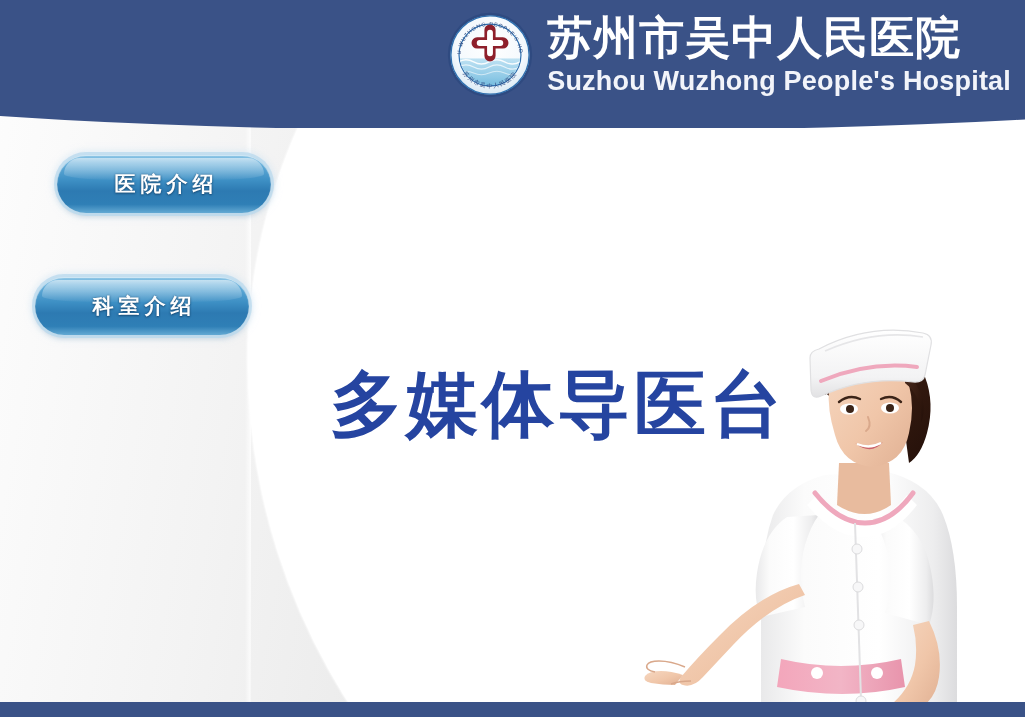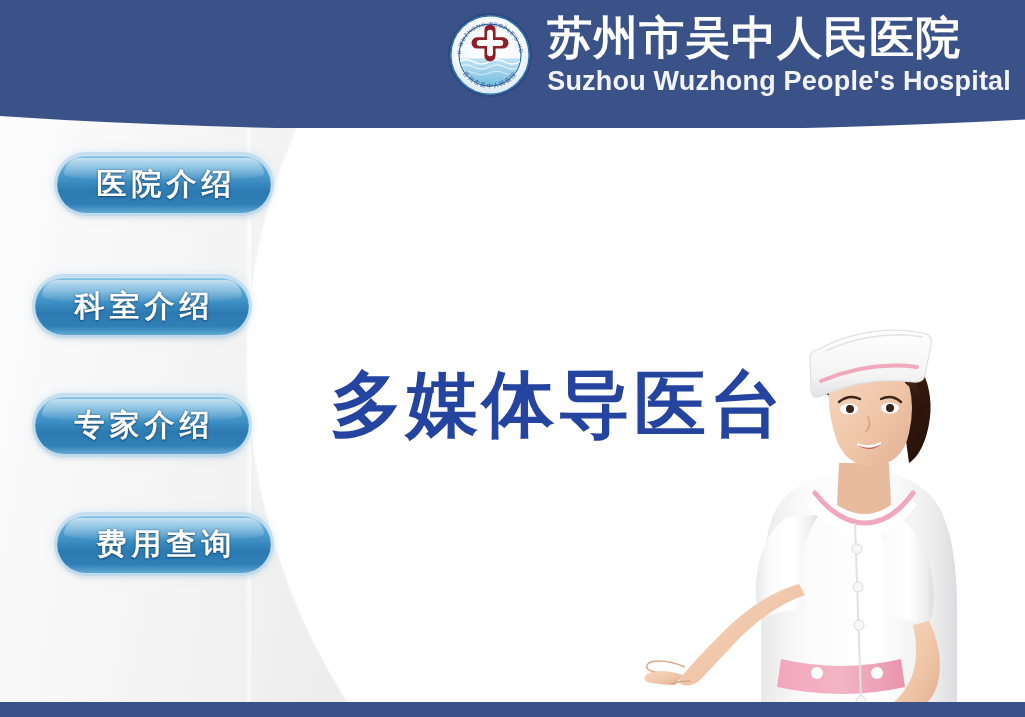--- a/index.html
+++ b/index.html
@@ -91,21 +91,21 @@
     cursor:pointer;
   }
   .nav-btn::after{
     content:"";position:absolute;left:7px;right:7px;top:3px;height:22px;
     border-radius:24px 24px 40% 40%;
     background:linear-gradient(180deg,rgba(255,255,255,.55),rgba(255,255,255,.03));
     pointer-events:none;
   }
   .nav-btn span{
     position:relative;z-index:2;
-    color:#ffffff;font-size:30px;font-weight:bold;letter-spacing:5px;
+    color:#ffffff;font-size:21px;font-weight:bold;letter-spacing:5px;
     text-indent:5px;white-space:nowrap;
     font-family:"DejaVu Sans","Liberation Sans",sans-serif;
     text-shadow:0 1px 2px rgba(12,50,85,.6), 0 0 2px rgba(12,50,85,.5);
   }
   .btn1{left:57px;top:155px;}
   .btn2{left:35px;top:277px;text-align:center;}
   .btn3{left:35px;top:396px;}
   .btn4{left:57px;top:515px;}
 
   
@@ -189,26 +189,20 @@
     </div>
   </div>
 
   <div class="nav">
     <div class="nav-btn btn1">
       <span>医院介绍</span>
     </div>
     <div class="nav-btn btn2">
       <span>科室介绍</span>
     </div>
-    <div class="nav-btn btn3">
-      <span>专家介绍</span>
-    </div>
-    <div class="nav-btn btn4">
-      <span>费用查询</span>
-    </div>
   </div>
 
   <div class="main-title">多媒体导医台</div>
 
   <div class="nurse">
     <svg viewBox="0 0 420 425" xmlns="http://www.w3.org/2000/svg">
       <defs>
         <linearGradient id="uni" x1="0" y1="0" x2="1" y2="0">
           <stop offset="0%" stop-color="#e9e9ea"></stop>
           <stop offset="22%" stop-color="#fbfbfb"></stop>

